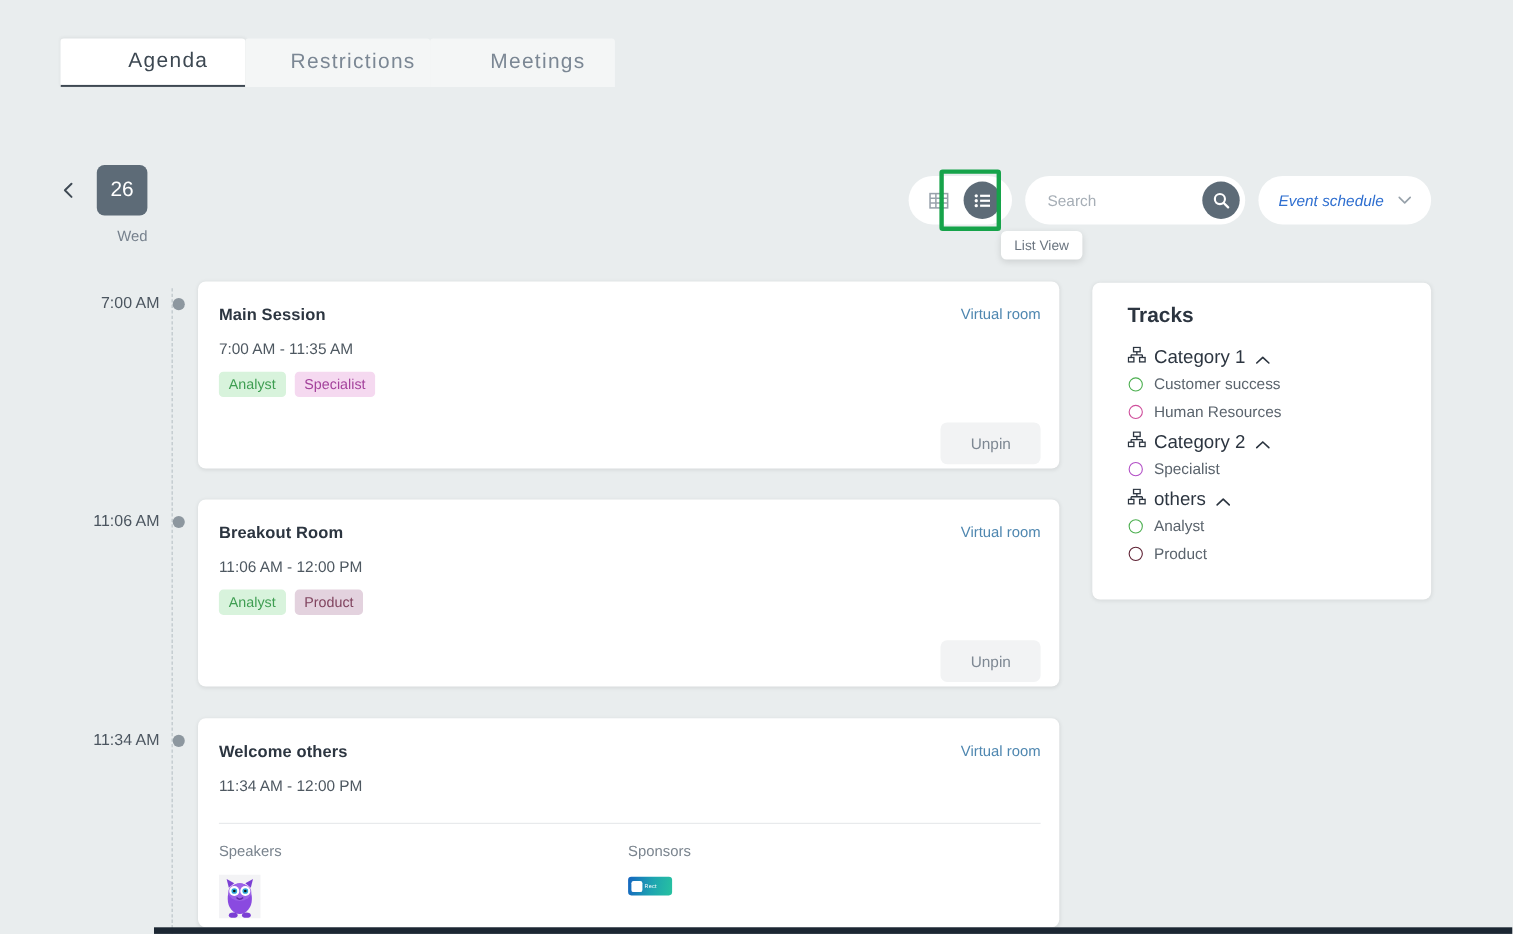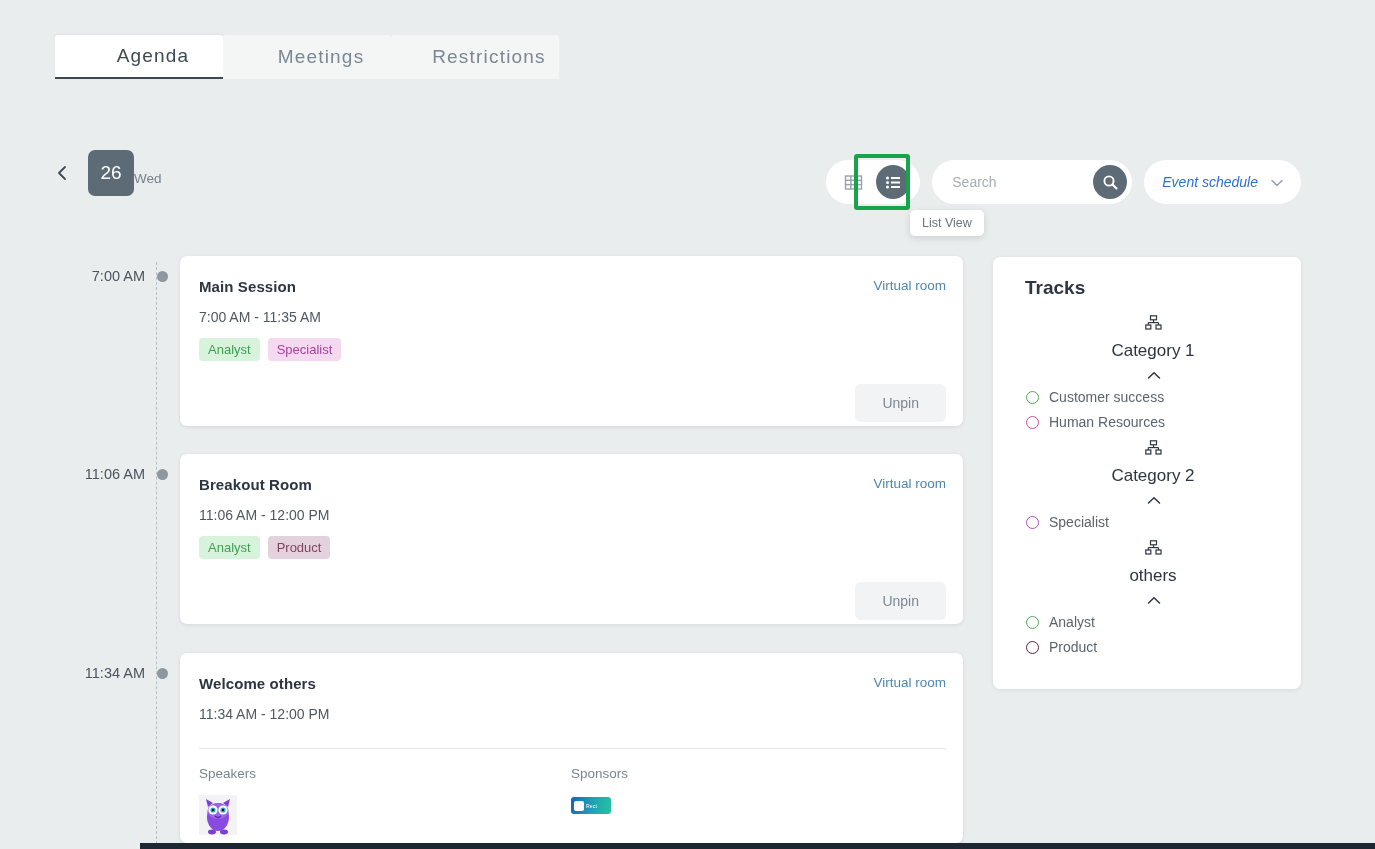--- a/index.html
+++ b/index.html
@@ -44,21 +44,21 @@
     display: flex; align-items: flex-start;
     width: 830px;
   }
   .chev-btn {
     width: 24px; height: 46px;
     display: flex; align-items: center; justify-content: center;
     color: #4a5560; font-size: 19px; cursor: pointer;
     user-select: none;
   }
   .date-box-wrap {
-    display: flex; flex-direction: row; align-items: center;
+    display: flex; flex-direction: column; align-items: flex-end;
     margin-left: 14px;
   }
   .date-box {
     width: 46px; height: 46px;
     background: #5d6b77;
     color: #ffffff;
     border-radius: 7px;
     display: flex; align-items: center; justify-content: center;
     font-size: 19px; font-weight: 500;
     cursor: pointer;
@@ -251,24 +251,23 @@
     background: #ffffff;
     border-radius: 7px;
     box-shadow: 0 1px 4px rgba(0,0,0,0.08);
     padding: 20px 20px 24px 32px;
   }
   .tracks h2 {
     margin: 0 0 16px 0;
     font-size: 19px; font-weight: bold; color: #2c3540;
   }
   .cat-row {
-    display: flex; align-items: center; gap: 7px;
+    display: flex; align-items: flex-end; gap: 7px;
     margin: 0 0 6px 0;
     cursor: pointer;
-    flex-direction: column;
   }
   .cat-name { font-size: 17px; color: #2c3540; }
   .cat-chev { color: #2c3540; font-size: 13px; margin-left: 2px; }
   .track-item {
     display: flex; align-items: center; gap: 10px;
     margin: 0 0 9px 1px;
     cursor: pointer;
   }
   .track-dot {
     width: 13px; height: 13px; border-radius: 50%;
@@ -287,24 +286,24 @@
   }
 </style>
 </head>
 <body>
 
 <div class="tabs">
   <div class="tab active">
     <span>Agenda</span>
   </div>
   <div class="tab">
+    <span>Restrictions</span>
+  </div>
+  <div class="tab">
     <span>Meetings</span>
-  </div>
-  <div class="tab">
-    <span>Restrictions</span>
   </div>
 </div>
 
 <div class="datenav">
   <div class="chev-btn">
     <svg width="10" height="16" viewBox="0 0 10 16">
         <polyline points="8,2 2,8 8,14" fill="none" stroke="#3f4a54" stroke-width="1.8" stroke-linecap="round" stroke-linejoin="round"></polyline>
       </svg>
   </div>
   <div class="date-box-wrap">

